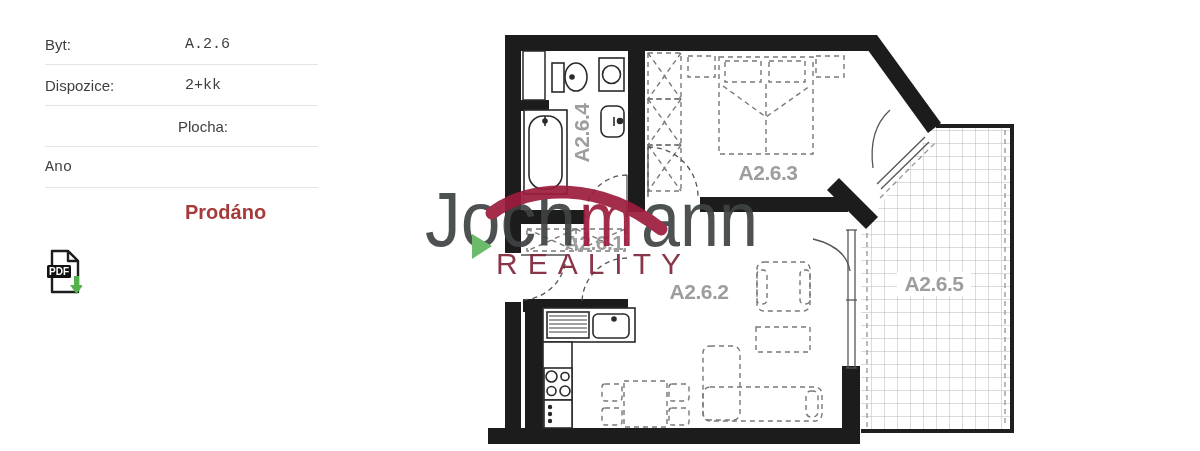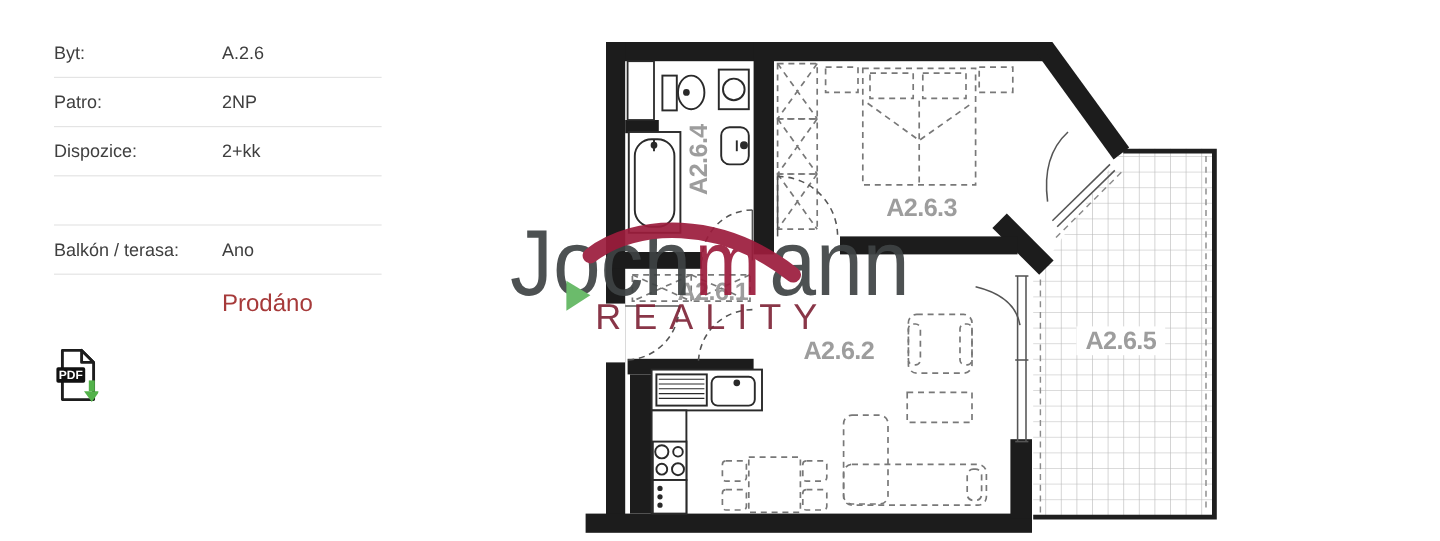--- a/index.html
+++ b/index.html
@@ -4,53 +4,49 @@
 <style>
   html,body{margin:0;padding:0;background:#fff;}
   .canvas{position:relative;width:1200px;height:451px;background:#ffffff;
           font-family:"Liberation Sans",sans-serif;overflow:hidden;}
 
   
   .panel{position:absolute;left:45px;top:24px;width:273px;}
   .row{display:flex;align-items:center;min-height:40px;
        border-bottom:1px solid #e4e4e4;font-size:15px;color:#3f3f3f;justify-content:flex-end;}
   .row .lbl{width:140px;}
-  .row .val{flex:1;}
-  .status{padding:13px 0 13px 140px;font-size:20px;font-weight:normal;color:#a63a3a;}
+  .row .val{flex:1;font-family:Liberation Mono, monospace;}
+  .status{padding:13px 0 13px 140px;font-size:20px;font-weight:bold;color:#a63a3a;}
   .pdf{display:flex;align-items:flex-start;margin-top:12px;cursor:pointer;
        font-size:15px;color:#0c4a6e;}
 
   
   .plan{position:absolute;left:0;top:0;}
 
   svg text{font-family:"Liberation Sans",sans-serif;}
   .roomlbl{fill:#9d9d9d;font-weight:bold;font-size:21px;letter-spacing:-0.5px;}
 </style>
 </head>
 <body>
 
 <div class="canvas">
 
   <div class="panel">
     <div class="row">
       <div class="lbl">Byt:</div>
       <div class="val">A.2.6</div>
     </div>
     <div class="row">
-      <div class="lbl">Patro:</div>
-      <div class="val">2NP</div>
-    </div>
-    <div class="row">
       <div class="lbl">Dispozice:</div>
       <div class="val">2+kk</div>
     </div>
     <div class="row">
-    </div>
-    <div class="row">
-      <div class="lbl">Balkón / terasa:</div>
+      <div class="lbl">Plocha:</div>
+    </div>
+    <div class="row">
       <div class="val">Ano</div>
     </div>
     <div class="status">Prodáno</div>
 
     <div class="pdf">
       <svg width="37" height="46" viewBox="0 0 37 46">
         <path d="M7 2 H23 L33 12 V43 H7 Z" fill="#fff" stroke="#1d1d1d" stroke-width="2.4" stroke-linejoin="round"></path>
         <path d="M23 2 V12 H33 Z" fill="#fff" stroke="#1d1d1d" stroke-width="2.4" stroke-linejoin="round"></path>
         <rect x="2" y="16" width="24" height="13" rx="1.5" fill="#111"></rect>
         <text x="14" y="26" text-anchor="middle" font-size="10" font-weight="bold" fill="#fff">PDF</text>

